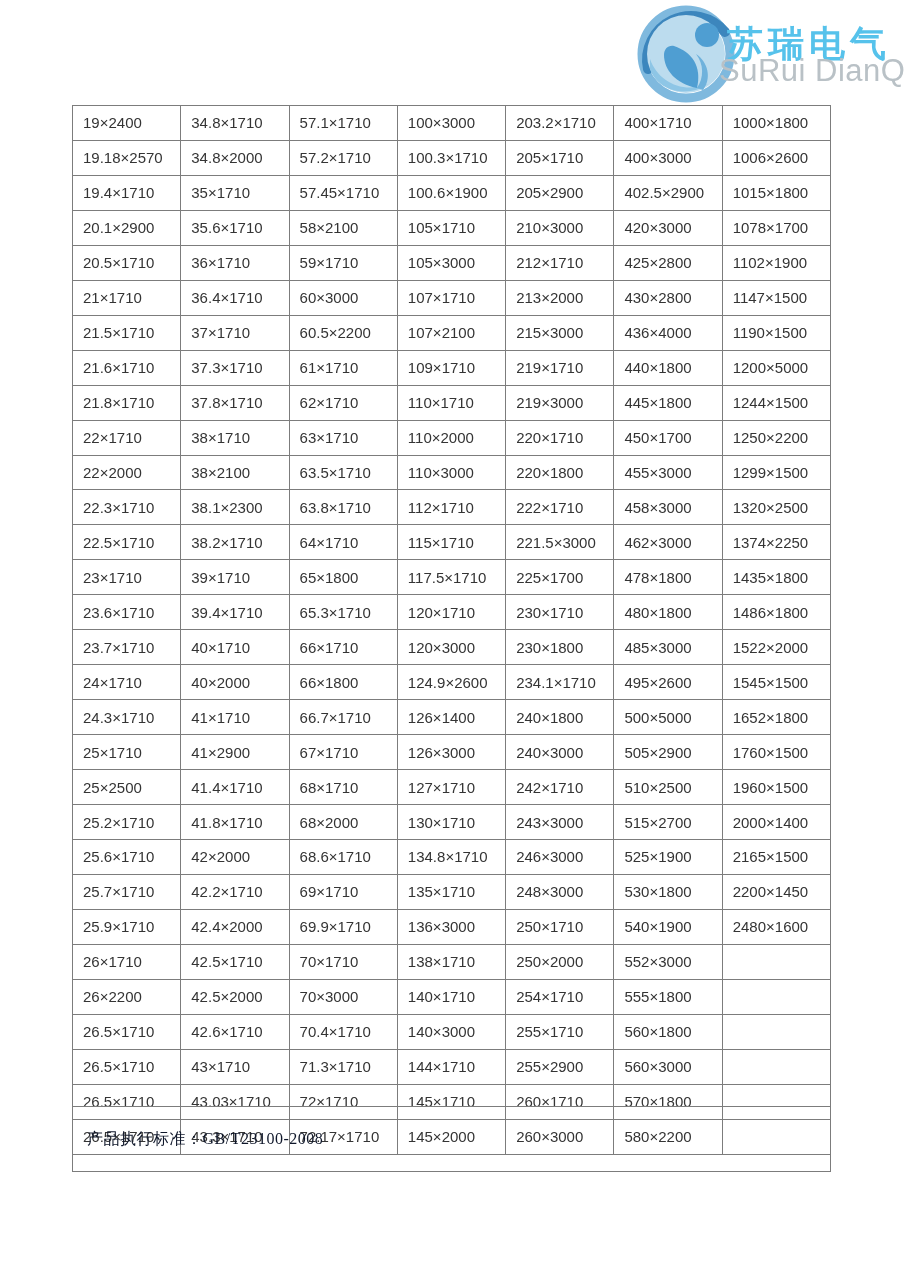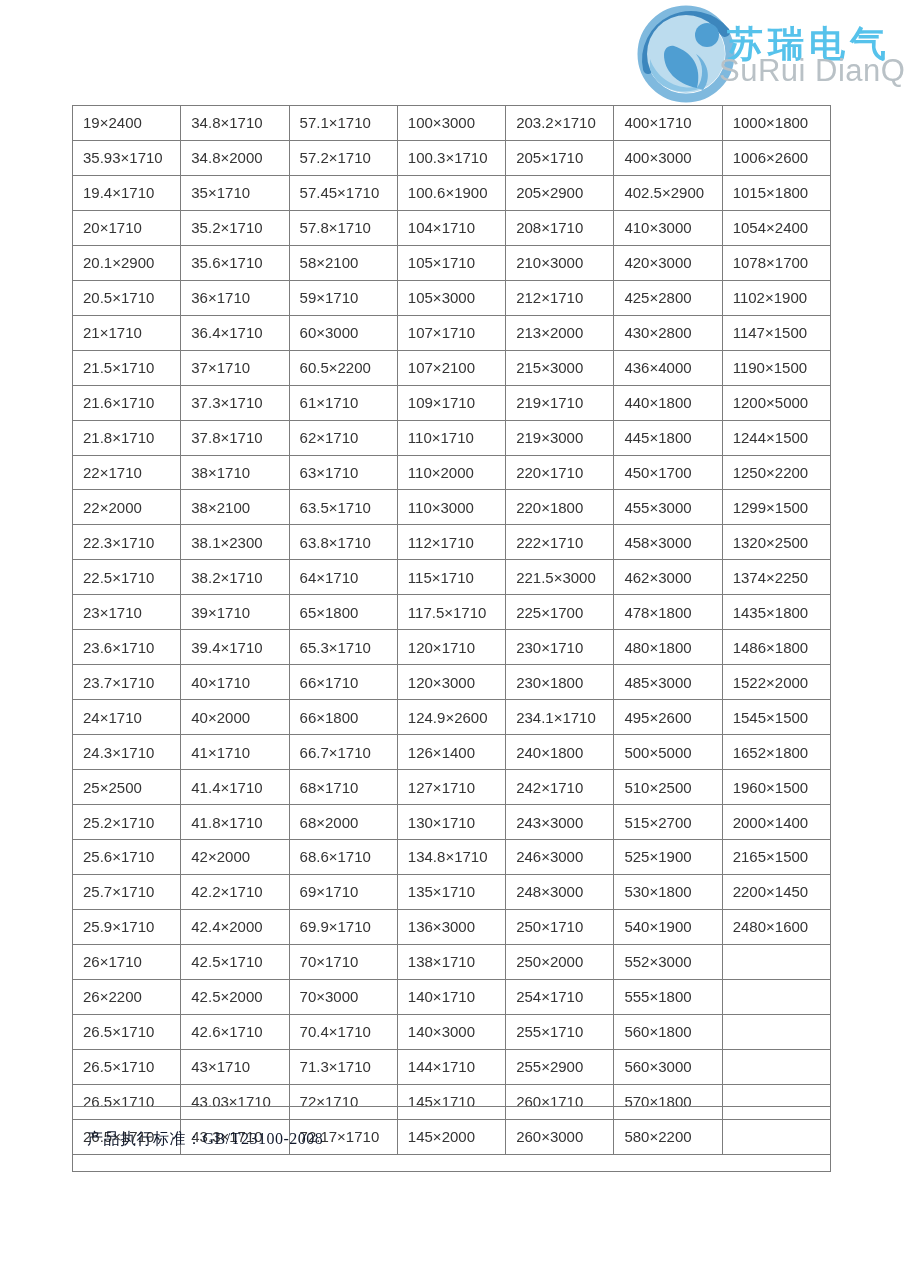--- a/index.html
+++ b/index.html
@@ -72,47 +72,38 @@
         <tr>
           <td>19×2400</td>
           <td>34.8×1710</td>
           <td>57.1×1710</td>
           <td>100×3000</td>
           <td>203.2×1710</td>
           <td>400×1710</td>
           <td>1000×1800</td>
         </tr>
         <tr>
-          <td>35.93×1710</td>
+          <td>19.18×2570</td>
           <td>34.8×2000</td>
           <td>57.2×1710</td>
           <td>100.3×1710</td>
           <td>205×1710</td>
           <td>400×3000</td>
           <td>1006×2600</td>
         </tr>
         <tr>
           <td>19.4×1710</td>
           <td>35×1710</td>
           <td>57.45×1710</td>
           <td>100.6×1900</td>
           <td>205×2900</td>
           <td>402.5×2900</td>
           <td>1015×1800</td>
         </tr>
         <tr>
-          <td>20×1710</td>
-          <td>35.2×1710</td>
-          <td>57.8×1710</td>
-          <td>104×1710</td>
-          <td>208×1710</td>
-          <td>410×3000</td>
-          <td>1054×2400</td>
-        </tr>
-        <tr>
           <td>20.1×2900</td>
           <td>35.6×1710</td>
           <td>58×2100</td>
           <td>105×1710</td>
           <td>210×3000</td>
           <td>420×3000</td>
           <td>1078×1700</td>
         </tr>
         <tr>
           <td>20.5×1710</td>
@@ -234,20 +225,29 @@
         <tr>
           <td>24.3×1710</td>
           <td>41×1710</td>
           <td>66.7×1710</td>
           <td>126×1400</td>
           <td>240×1800</td>
           <td>500×5000</td>
           <td>1652×1800</td>
         </tr>
         <tr>
+          <td>25×1710</td>
+          <td>41×2900</td>
+          <td>67×1710</td>
+          <td>126×3000</td>
+          <td>240×3000</td>
+          <td>505×2900</td>
+          <td>1760×1500</td>
+        </tr>
+        <tr>
           <td>25×2500</td>
           <td>41.4×1710</td>
           <td>68×1710</td>
           <td>127×1710</td>
           <td>242×1710</td>
           <td>510×2500</td>
           <td>1960×1500</td>
         </tr>
         <tr>
           <td>25.2×1710</td>

